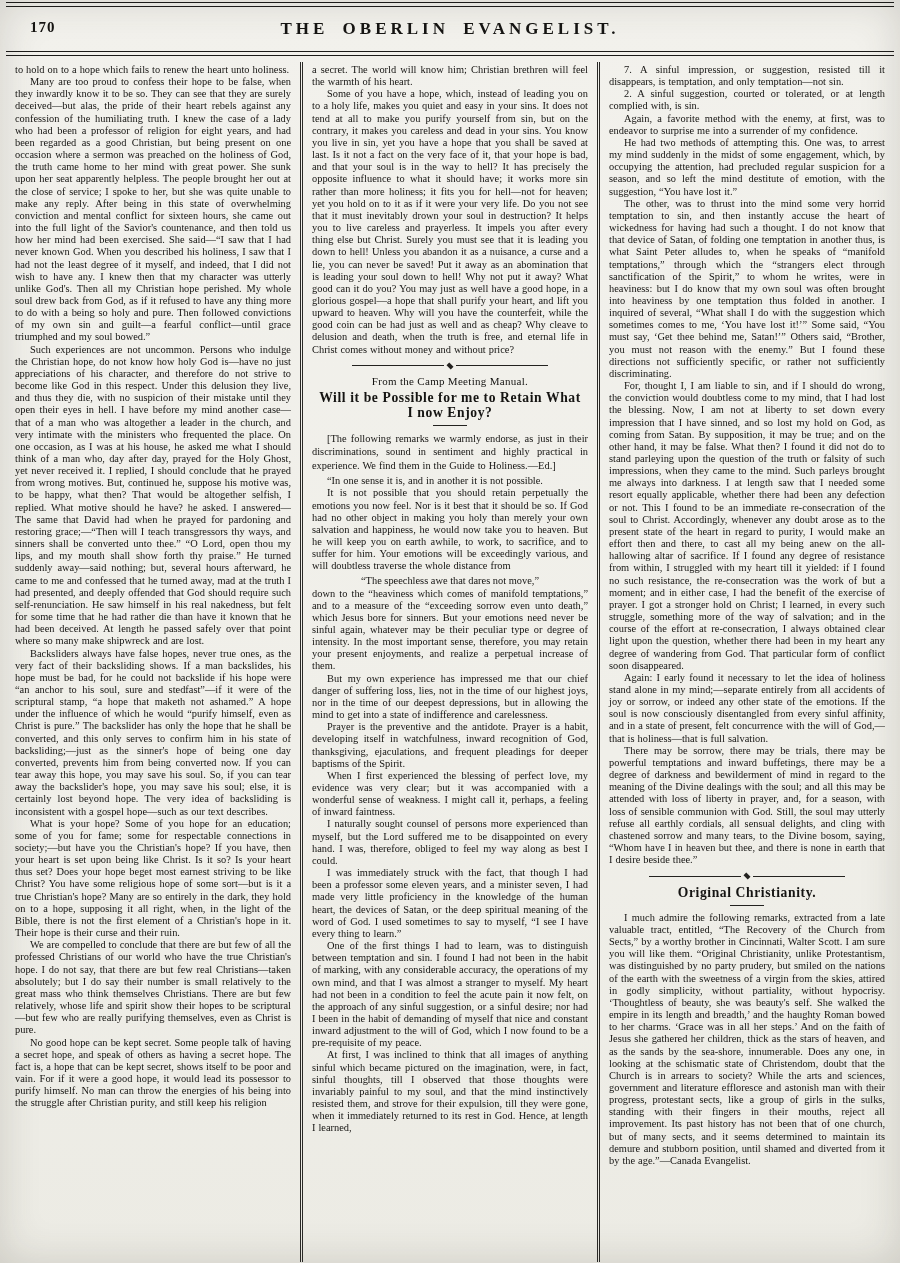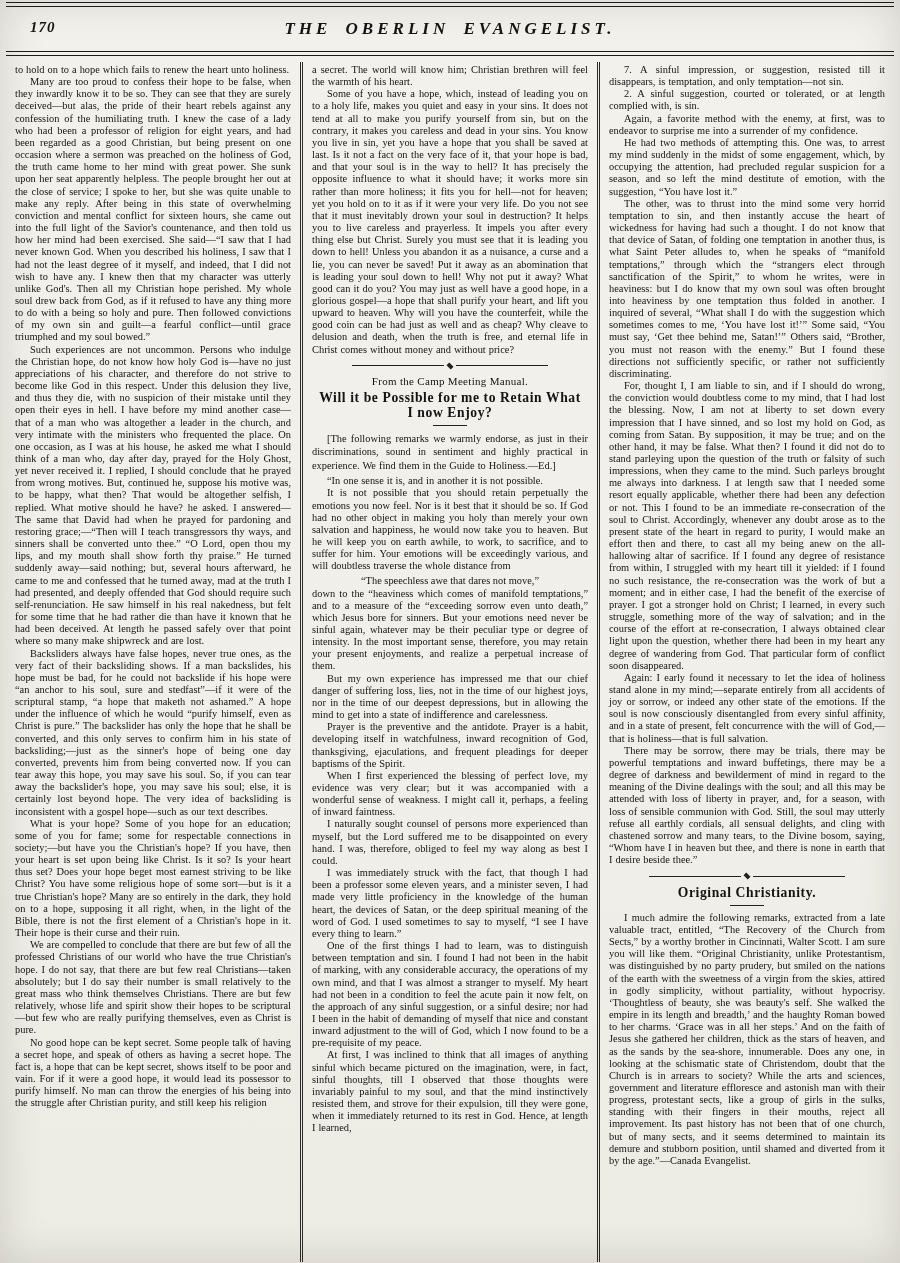--- a/index.html
+++ b/index.html
@@ -19,21 +19,21 @@
   }
   .rule-double{
     border-top:1.5px solid #1d1c1a;
     border-bottom:1px solid #1d1c1a;
     height:3px;
   }
   .top-rule{margin:2px 6px 0 6px;}
   .masthead-row{
     position:relative;
     height:44px;
-    display:flex;align-items:center;font-style:italic;
+    display:flex;align-items:center;
   }
   .page-number{
     position:absolute;left:30px;top:12px;
     font-size:15px;font-weight:bold;letter-spacing:1px;
   }
   .masthead{
     margin:8px auto;
     font-size:17px;font-weight:bold;
     letter-spacing:4px;word-spacing:6px;
     text-align:center;

